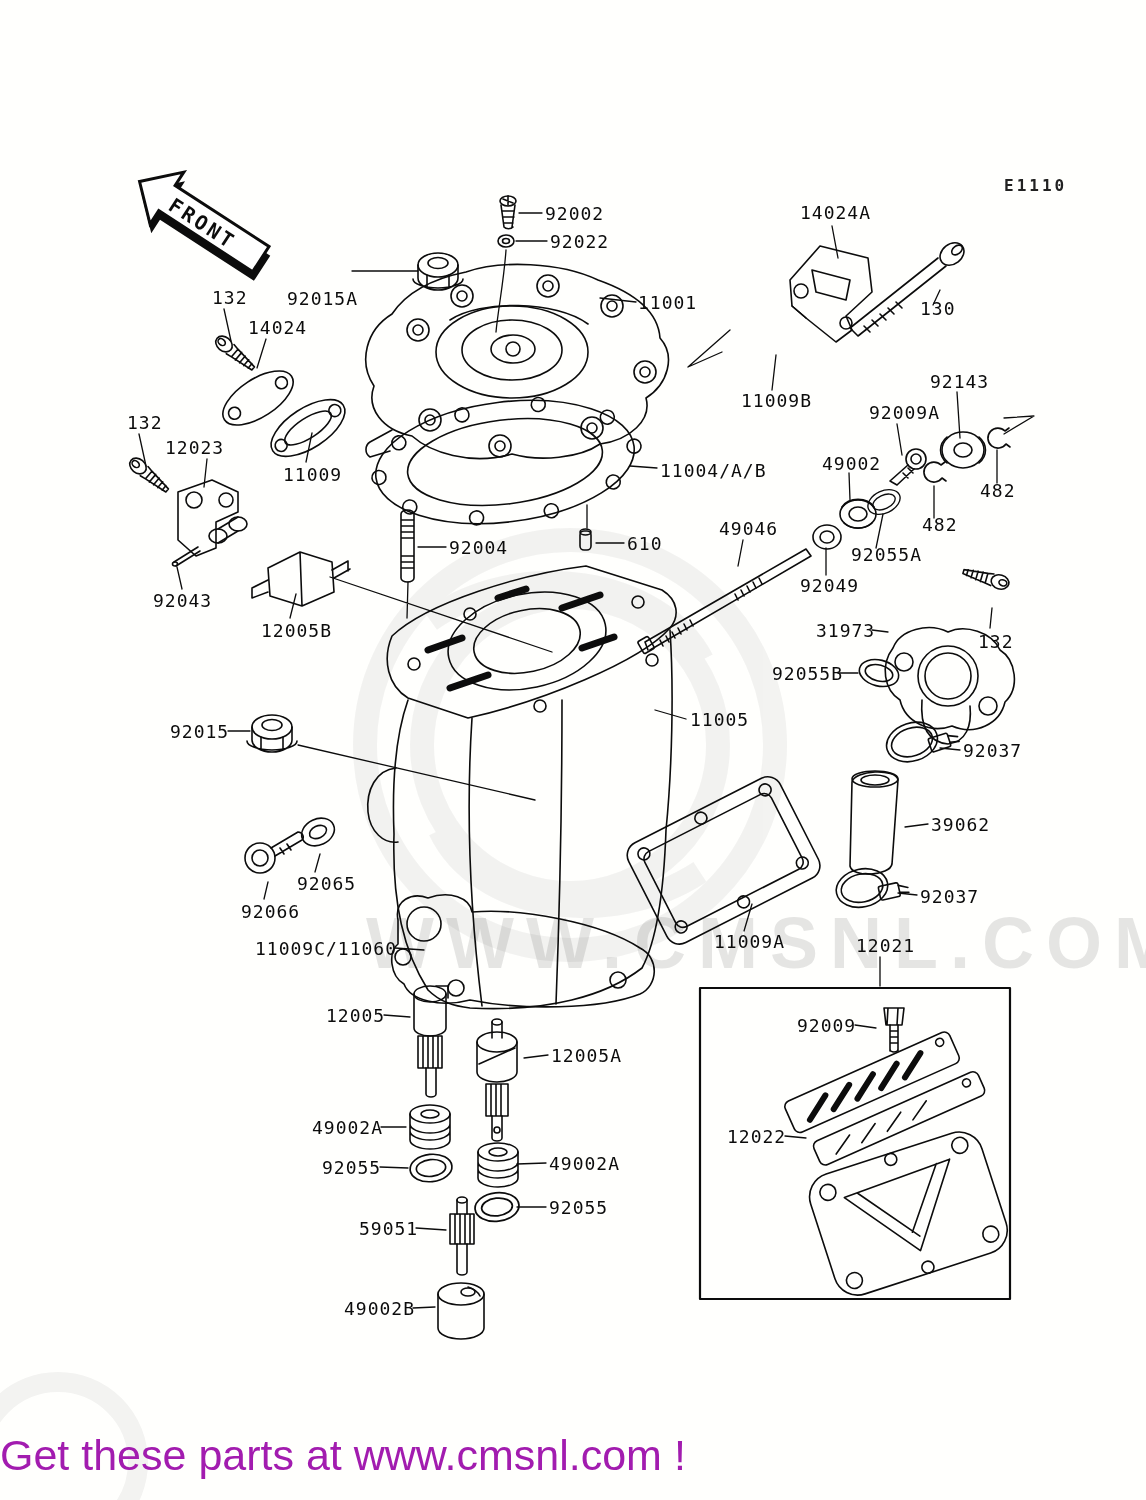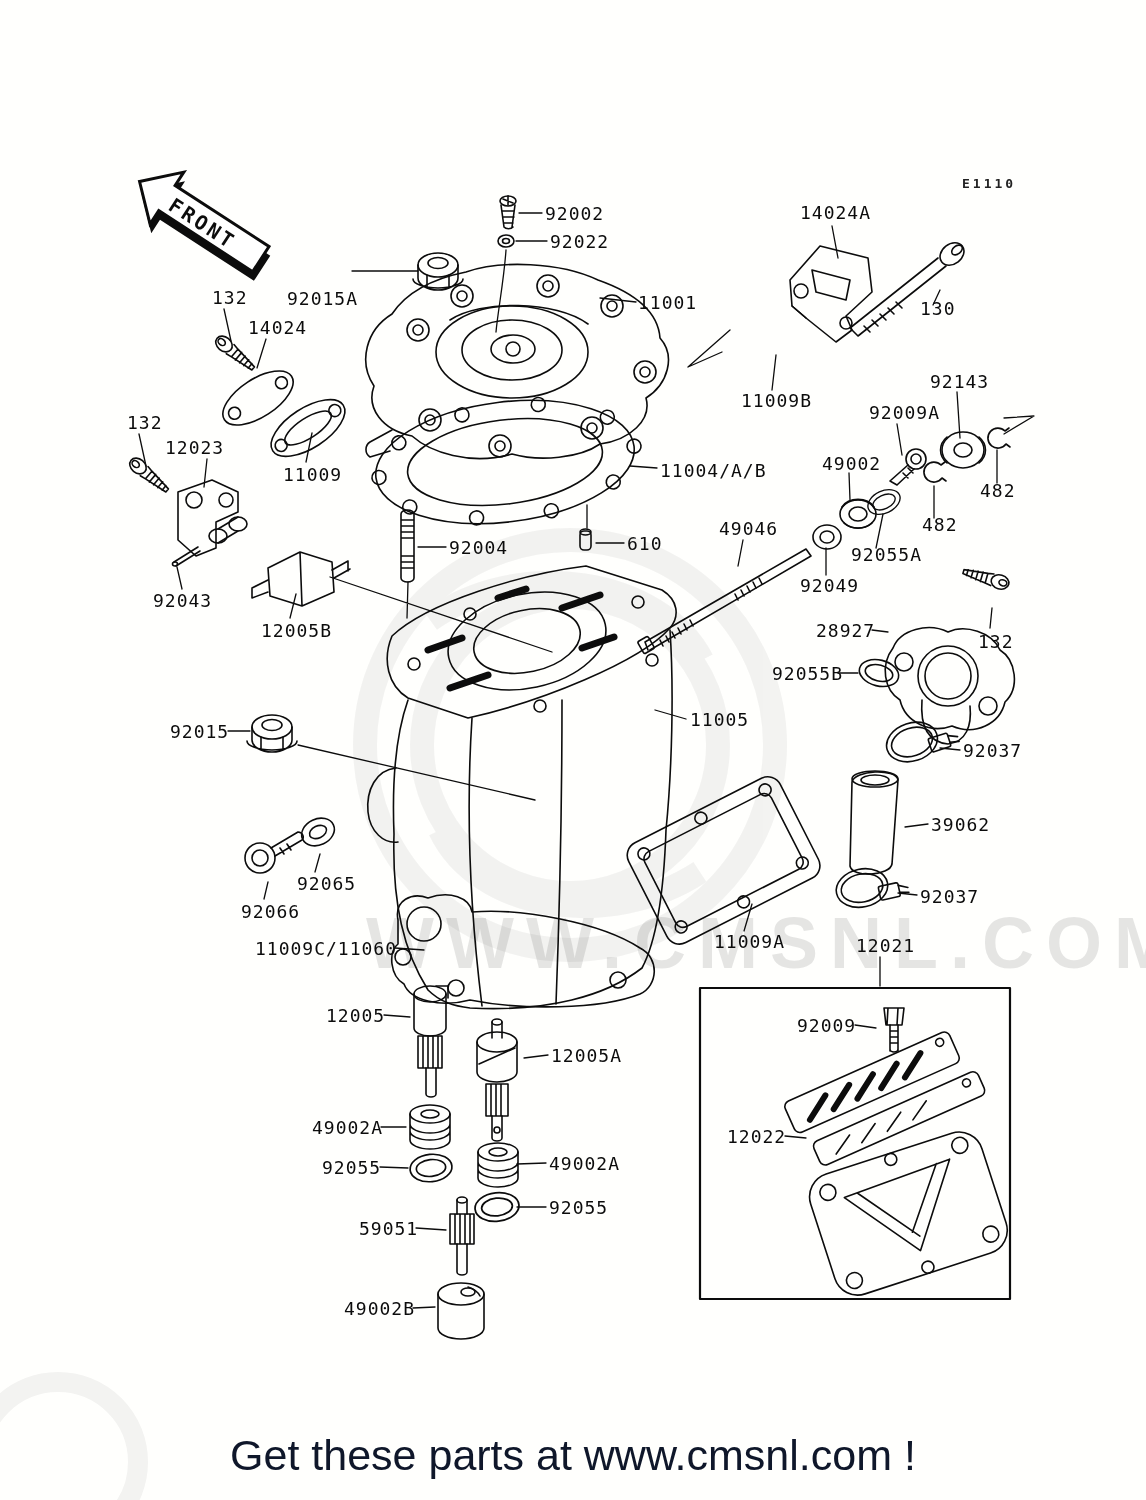--- a/index.html
+++ b/index.html
@@ -1,25 +1,25 @@
 <!DOCTYPE html>
 <html><head>
 <meta charset="utf-8">
 <style>
   html,body{margin:0;padding:0;background:#ffffff}
   .canvas{position:relative;width:1146px;height:1500px;background:#fffffd;overflow:hidden;
           font-family:"DejaVu Sans Mono",monospace}
   .title{position:absolute;left:16px;top:18px;font-family:"Liberation Sans",sans-serif;
          font-size:29px;color:#6b6b6b;letter-spacing:1px;font-weight:400;white-space:nowrap}
-  .diagram-code{position:absolute;left:962px;top:176px;font-size:13px;font-weight:bold;
+  .diagram-code{position:absolute;left:1004px;top:176px;font-size:16px;font-weight:bold;
          letter-spacing:3px;color:#222}
   .part-label{position:absolute;transform:translateY(-50%);font-size:18px;letter-spacing:1px;
          color:#0c0c0c;white-space:pre;font-weight:500}
-  .footer{position:absolute;left:0;right:0;bottom:20px;text-align:center;
-         font-family:"Liberation Sans",sans-serif;font-size:43px;color:#0f172a;white-space:nowrap}
+  .footer{position:absolute;left:0;right:0;bottom:20px;text-align:left;
+         font-family:"Liberation Sans",sans-serif;font-size:43px;color:#a21caf;white-space:nowrap}
   svg.lineart{position:absolute;left:0;top:0}
   .p{stroke:#0c0c0c;stroke-width:1.6;fill:none;stroke-linejoin:round;stroke-linecap:round}
   .thin{stroke-width:1.3}
   .thick{stroke-width:2.2}
 </style>
 </head>
 <body>
 
 <div class="canvas">
 
@@ -388,21 +388,21 @@
       <div class="part-label" style="left: 869px; top: 412px;">92009A</div>
       <div class="part-label" style="left: 822px; top: 463px;">49002</div>
       <div class="part-label" style="left: 980px; top: 490px;">482</div>
       <div class="part-label" style="left: 922px; top: 524px;">482</div>
       <div class="part-label" style="left: 851px; top: 554px;">92055A</div>
       <div class="part-label" style="left: 660px; top: 470px;">11004/A/B</div>
       <div class="part-label" style="left: 627px; top: 543px;">610</div>
       <div class="part-label" style="left: 449px; top: 547px;">92004</div>
       <div class="part-label" style="left: 719px; top: 528px;">49046</div>
       <div class="part-label" style="left: 800px; top: 585px;">92049</div>
-      <div class="part-label" style="left: 816px; top: 630px;">28927</div>
+      <div class="part-label" style="left: 816px; top: 630px;">31973</div>
       <div class="part-label" style="left: 978px; top: 641px;">132</div>
       <div class="part-label" style="left: 772px; top: 673px;">92055B</div>
       <div class="part-label" style="left: 261px; top: 630px;">12005B</div>
       <div class="part-label" style="left: 153px; top: 600px;">92043</div>
       <div class="part-label" style="left: 690px; top: 719px;">11005</div>
       <div class="part-label" style="left: 170px; top: 731px;">92015</div>
       <div class="part-label" style="left: 963px; top: 750px;">92037</div>
       <div class="part-label" style="left: 931px; top: 824px; text-align: center;">39062</div>
       <div class="part-label" style="left: 297px; top: 883px;">92065</div>
       <div class="part-label" style="left: 241px; top: 911px;">92066</div>

